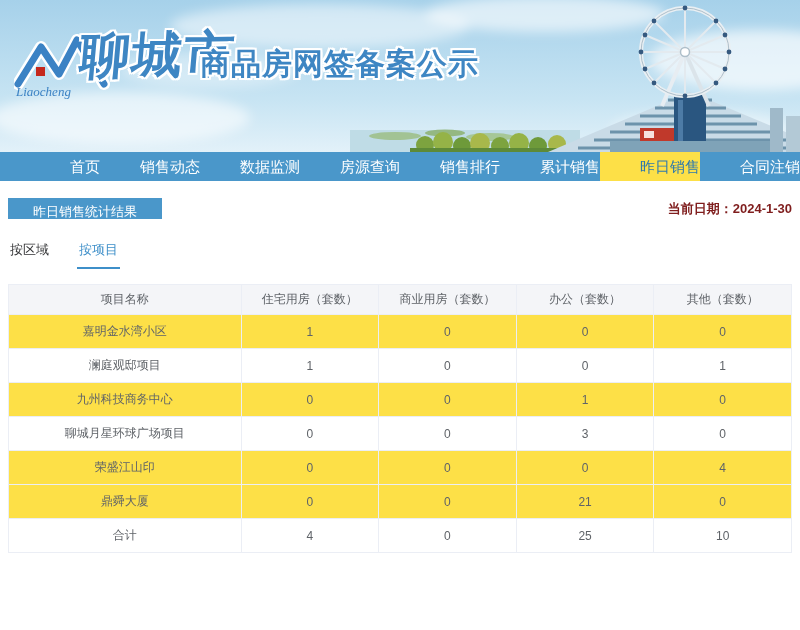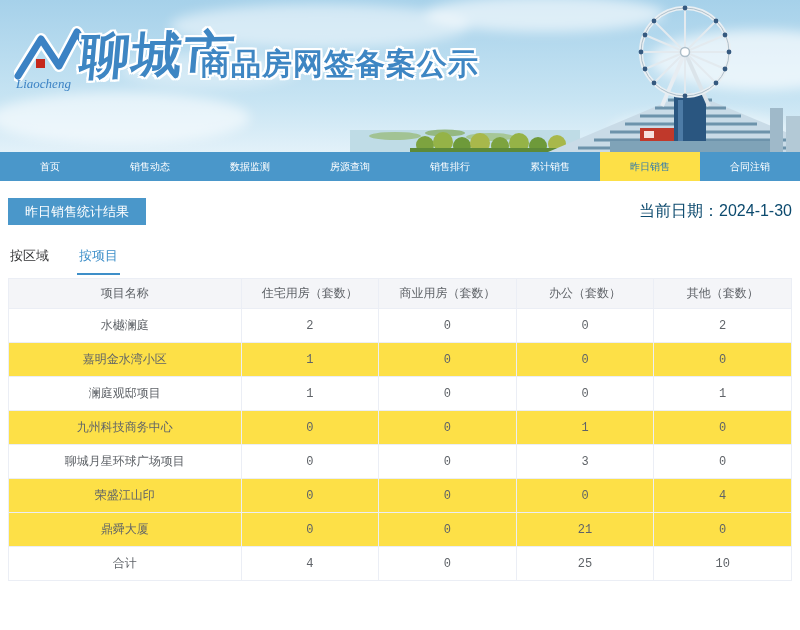--- a/index.html
+++ b/index.html
@@ -2,55 +2,55 @@
 <html><head>
 <meta charset="utf-8">
 <style>
   * { margin:0; padding:0; box-sizing:border-box; }
   html,body { width:800px; height:630px; overflow:hidden; background:#fff;
               font-family:"Liberation Sans", sans-serif; }
 
   
   .banner { position:relative; width:800px; height:152px; overflow:hidden; }
   .banner svg.scene { position:absolute; left:0; top:0; }
-  .logo-wrap { position:absolute; left:14px; top:26px; width:100px; height:66px; }
+  .logo-wrap { position:absolute; left:14px; top:34px; width:100px; height:66px; }
   .title-zh {
     position:absolute; left:80px; top:22px;
     font-size:50px; font-weight:900; color:#3e86c3; letter-spacing:2px;
     transform:skewX(-6deg) rotate(-1deg);
     text-shadow:-2px -2px 0 #fff, 2px -2px 0 #fff, -2px 2px 0 #fff, 2px 2px 0 #fff,
                 0 -2px 0 #fff, 0 2px 0 #fff, -2px 0 0 #fff, 2px 0 0 #fff;
   }
   .title-main {
     position:absolute; left:200px; top:44px;
     font-size:30px; font-weight:700; color:#3e86c3; letter-spacing:1px;
     text-shadow:-2px -2px 0 #fff, 2px -2px 0 #fff, -2px 2px 0 #fff, 2px 2px 0 #fff,
                 0 -2px 0 #fff, 0 2px 0 #fff, -2px 0 0 #fff, 2px 0 0 #fff;
   }
 
   
   .nav { display:flex; width:800px; height:29px; background:#4a97ca; }
-  .nav-item { flex:1; text-align:center; line-height:29px; font-size:10px;
+  .nav-item { flex:1; text-align:right; line-height:29px; font-size:15px;
               color:#ffffff; cursor:pointer; white-space:nowrap; }
   .nav-item.active { background:#fde047; color:#2e79ae; }
 
   
   .content { padding:0 8px; }
   .toolbar { margin-top:17px; display:flex; justify-content:space-between; align-items:center; }
   .section-badge { background:#4a97ca; color:#fff; font-size:13px;
-                   height:27px; line-height:27px; padding:0 17px; }
-  .date-line { font-size:16px; color:#0c4a6e; }
+                   height:21px; line-height:27px; padding:0 25px; }
+  .date-line { font-size:13px; color:#7f1d1d;font-weight:bold; }
 
   .view-tabs { margin-top:22px; display:flex; }
   .view-tab { font-size:13px; color:#303133; margin-right:26px; padding:0 2px 8px 2px;
               cursor:pointer; border-bottom:2px solid transparent; }
   .view-tab.active { color:#3e8fc9; border-bottom-color:#3e8fc9; }
 
   
-  table.data { width:100%; margin-top:3px; border-collapse:collapse; table-layout:fixed;font-family:Liberation Mono, monospace; }
+  table.data { width:100%; margin-top:15px; border-collapse:collapse; table-layout:fixed; }
   table.data th, table.data td {
     border:1px solid #ebeef5; text-align:center; font-weight:400;
     font-size:12px; color:#5f6368; overflow:hidden; white-space:nowrap;
   }
   table.data th { height:30px; background:#f4f5f8; }
   table.data td { height:34px; background:#ffffff; }
   table.data tr.striped td { background:#fde047; }
   col.c-name { width:29.7%; }
   col.c-num  { width:17.575%; }
 </style>
@@ -199,27 +199,20 @@
     <thead>
         <tr id="table-head-row">
           <th>项目名称</th>
           <th>住宅用房（套数）</th>
           <th>商业用房（套数）</th>
           <th>办公（套数）</th>
           <th>其他（套数）</th>
         </tr>
       </thead>
     <tbody id="table-body">
-        <tr class="">
-          <td>水樾澜庭</td>
-          <td>2</td>
-          <td>0</td>
-          <td>0</td>
-          <td>2</td>
-        </tr>
         <tr class="striped">
           <td>嘉明金水湾小区</td>
           <td>1</td>
           <td>0</td>
           <td>0</td>
           <td>0</td>
         </tr>
         <tr class="">
           <td>澜庭观邸项目</td>
           <td>1</td>

